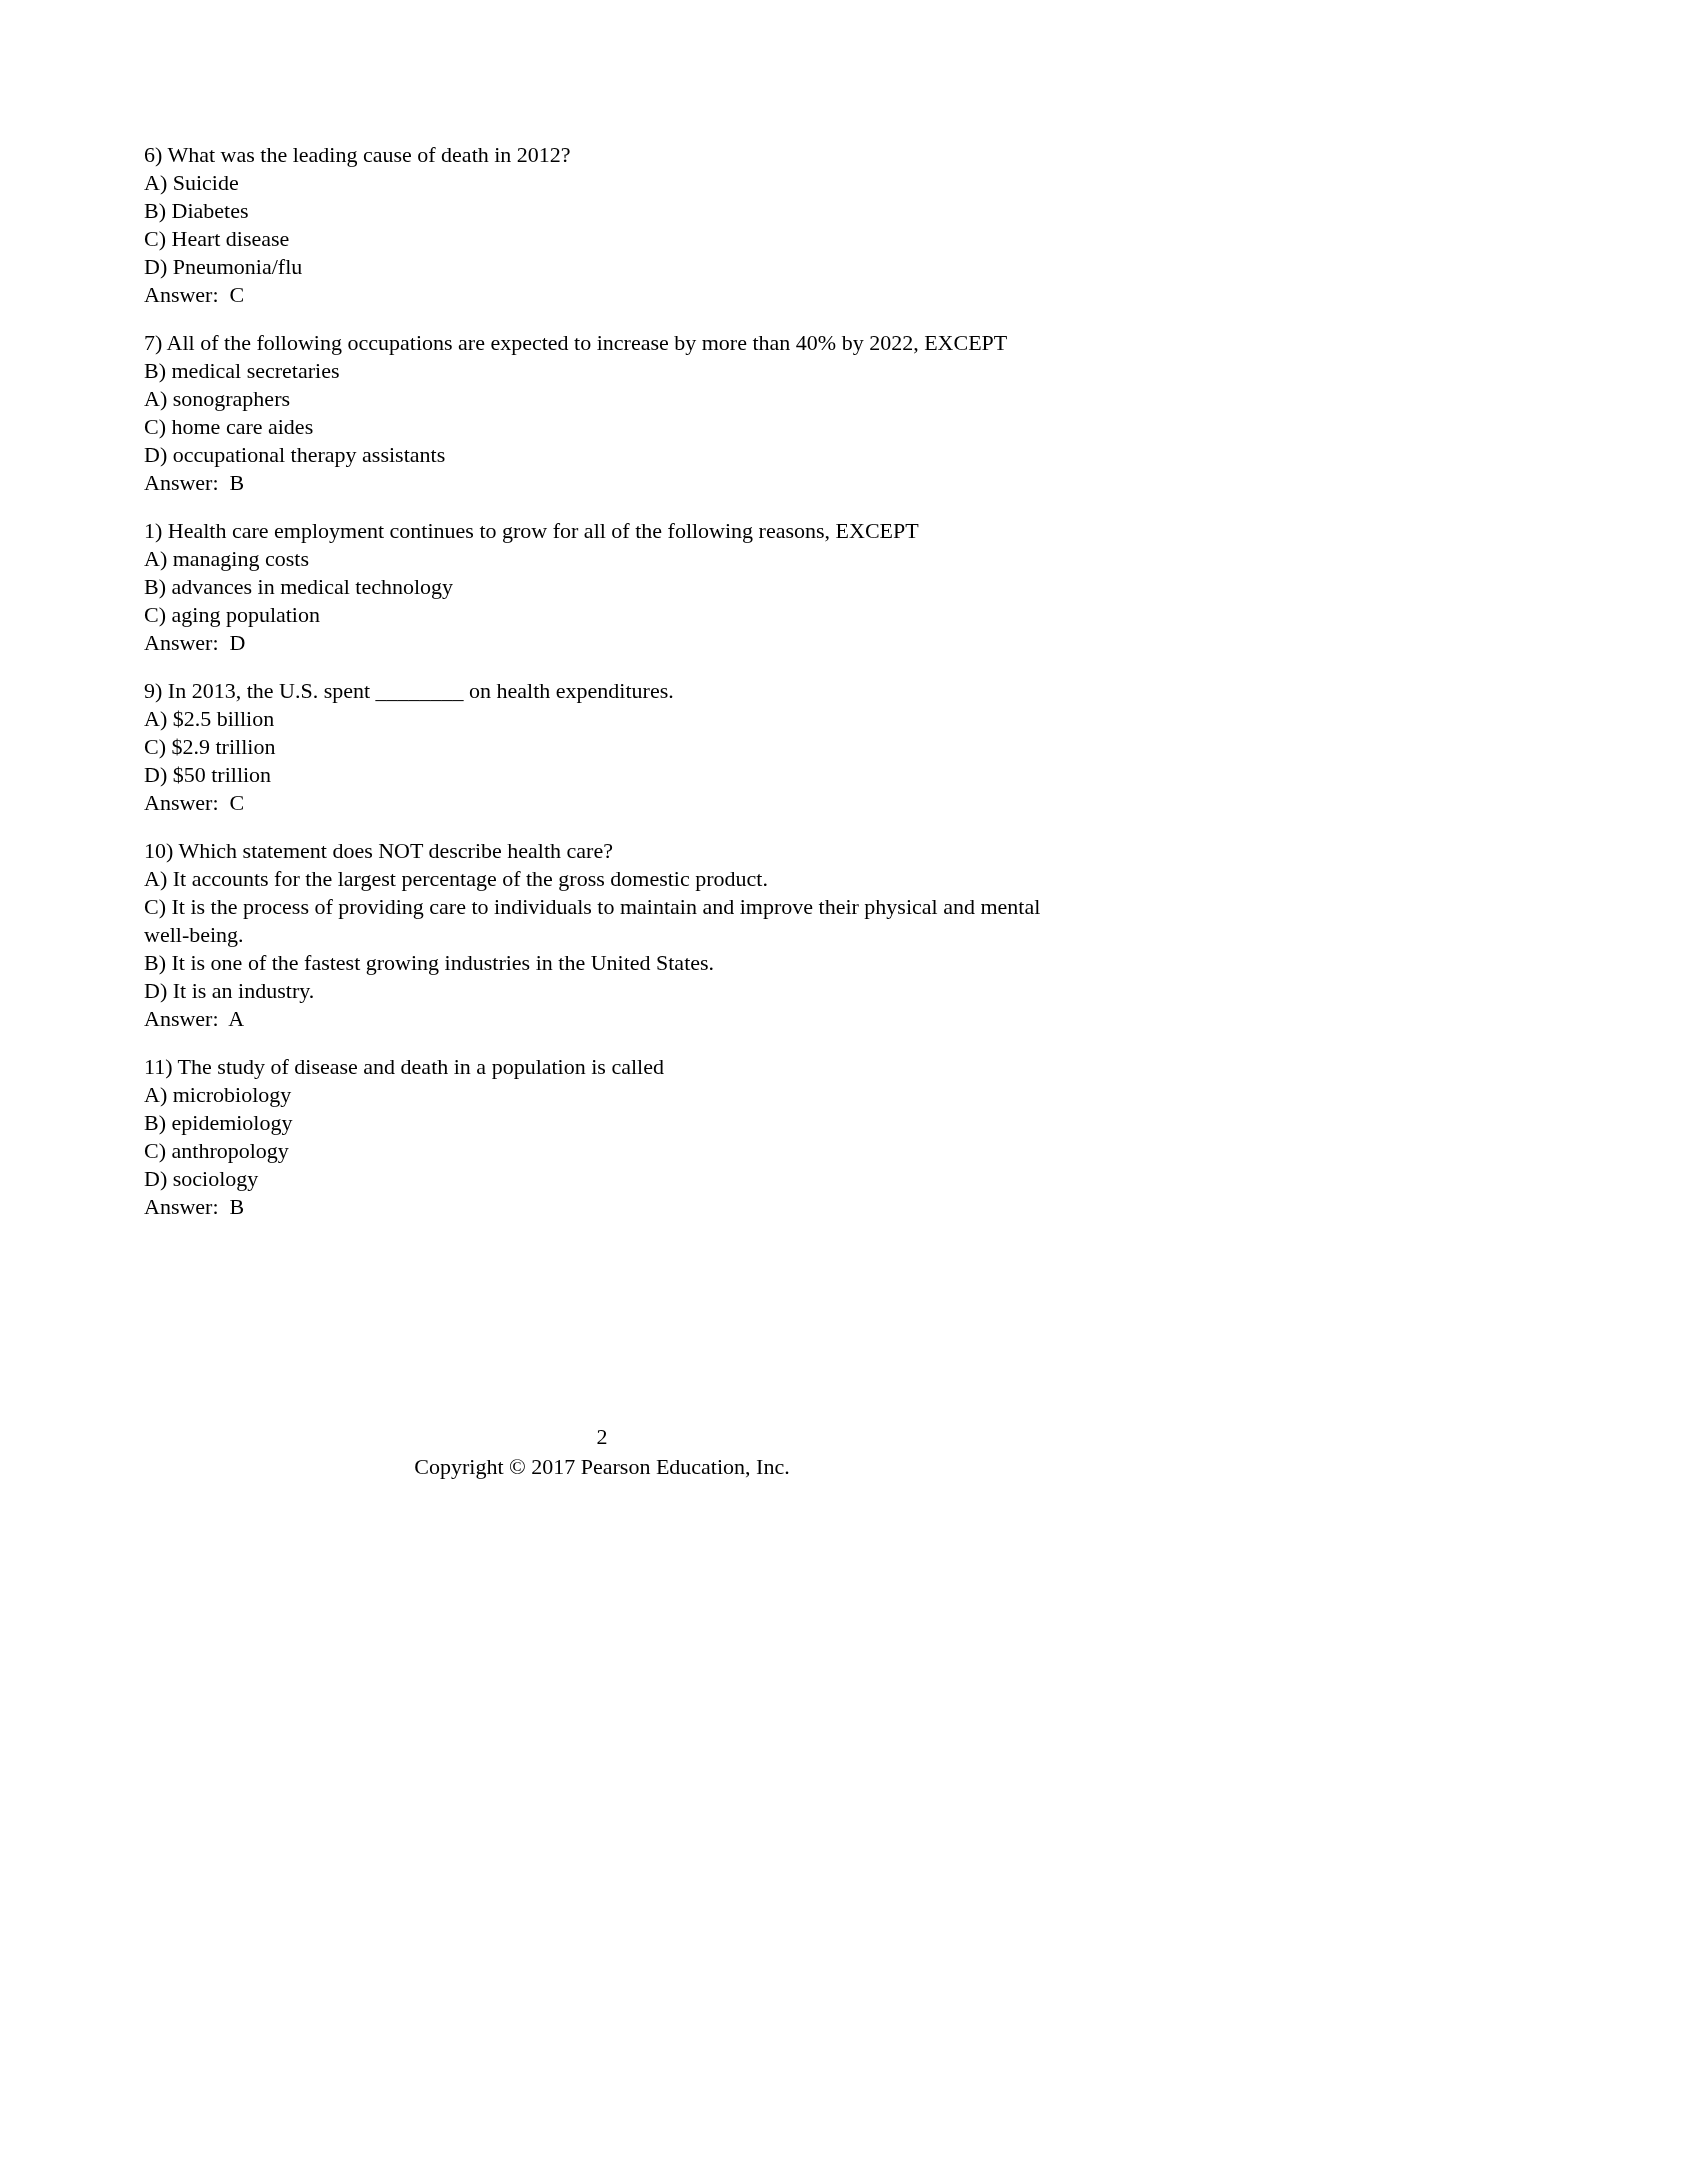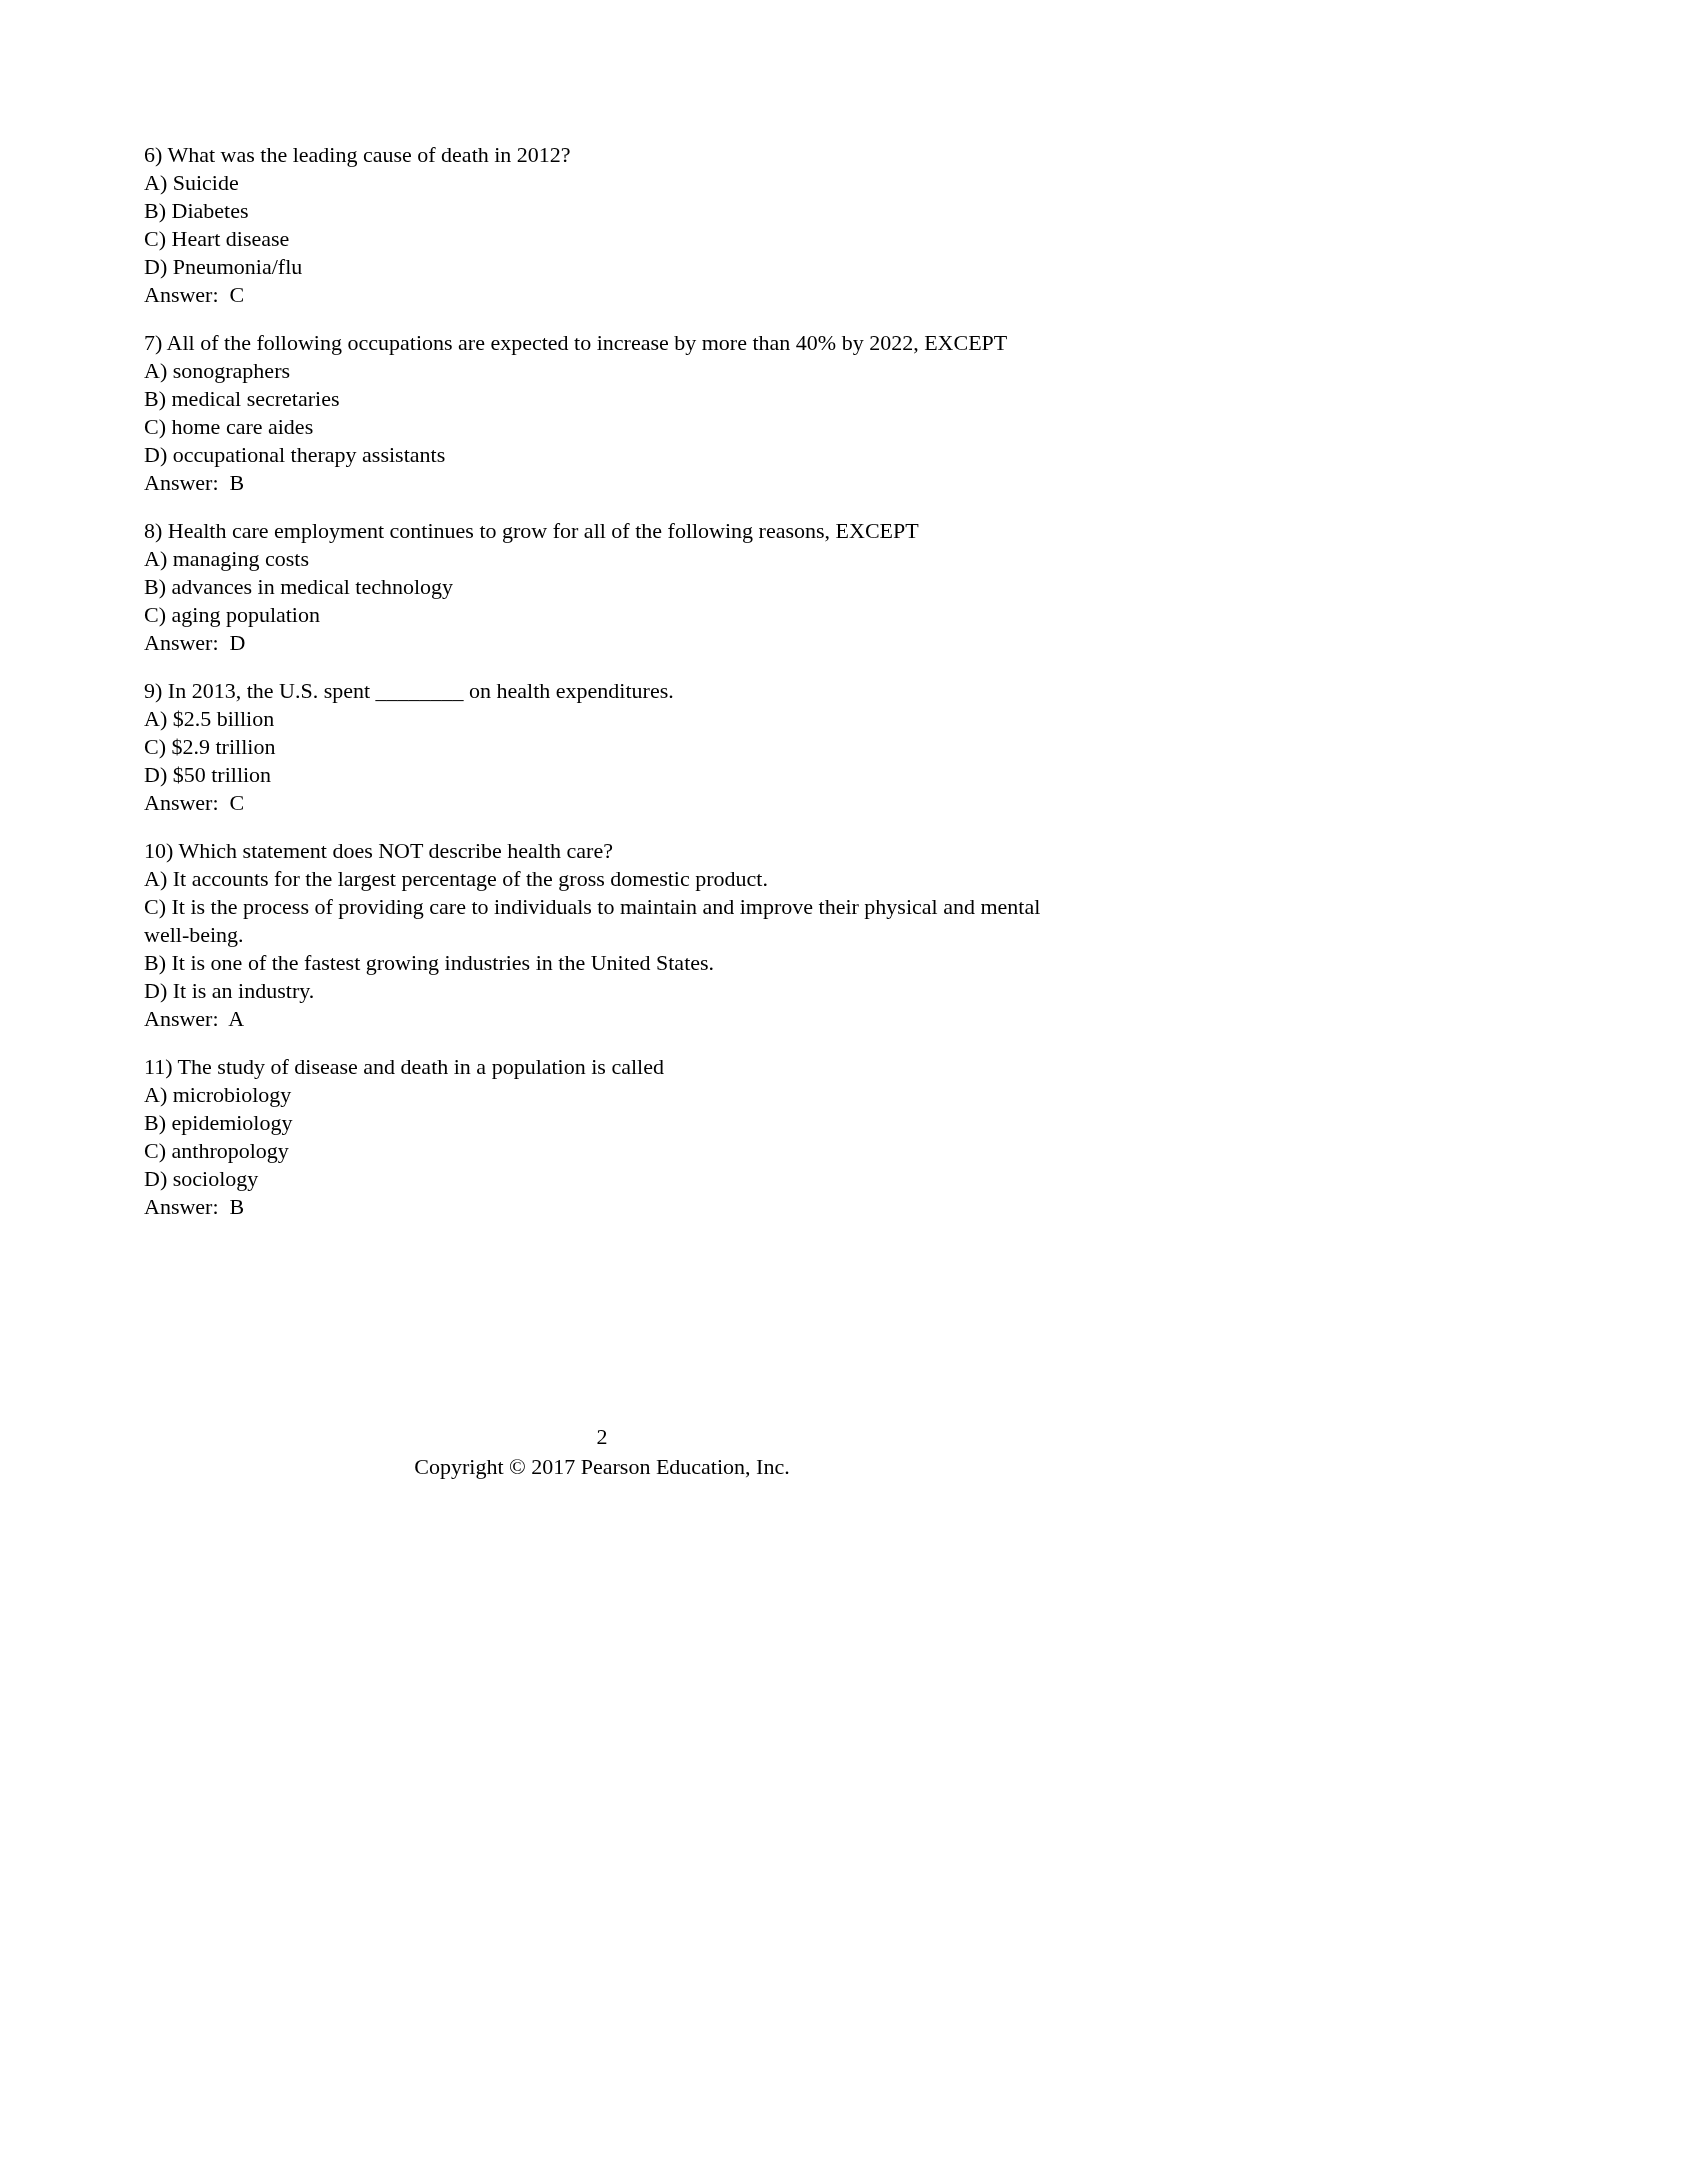--- a/index.html
+++ b/index.html
@@ -49,28 +49,28 @@
       <div class="question">
         <p class="line">6) What was the leading cause of death in 2012?</p>
         <p class="line">A) Suicide</p>
         <p class="line">B) Diabetes</p>
         <p class="line">C) Heart disease</p>
         <p class="line">D) Pneumonia/flu</p>
         <p class="line">Answer:  C</p>
       </div>
       <div class="question">
         <p class="line">7) All of the following occupations are expected to increase by more than 40% by 2022, EXCEPT</p>
+        <p class="line">B) medical secretaries</p>
         <p class="line">A) sonographers</p>
-        <p class="line">B) medical secretaries</p>
         <p class="line">C) home care aides</p>
         <p class="line">D) occupational therapy assistants</p>
         <p class="line">Answer:  B</p>
       </div>
       <div class="question">
-        <p class="line">8) Health care employment continues to grow for all of the following reasons, EXCEPT</p>
+        <p class="line">1) Health care employment continues to grow for all of the following reasons, EXCEPT</p>
         <p class="line">A) managing costs</p>
         <p class="line">B) advances in medical technology</p>
         <p class="line">C) aging population</p>
         <p class="line">Answer:  D</p>
       </div>
       <div class="question">
         <p class="line">9) In 2013, the U.S. spent ________ on health expenditures.</p>
         <p class="line">A) $2.5 billion</p>
         <p class="line">C) $2.9 trillion</p>
         <p class="line">D) $50 trillion</p>

